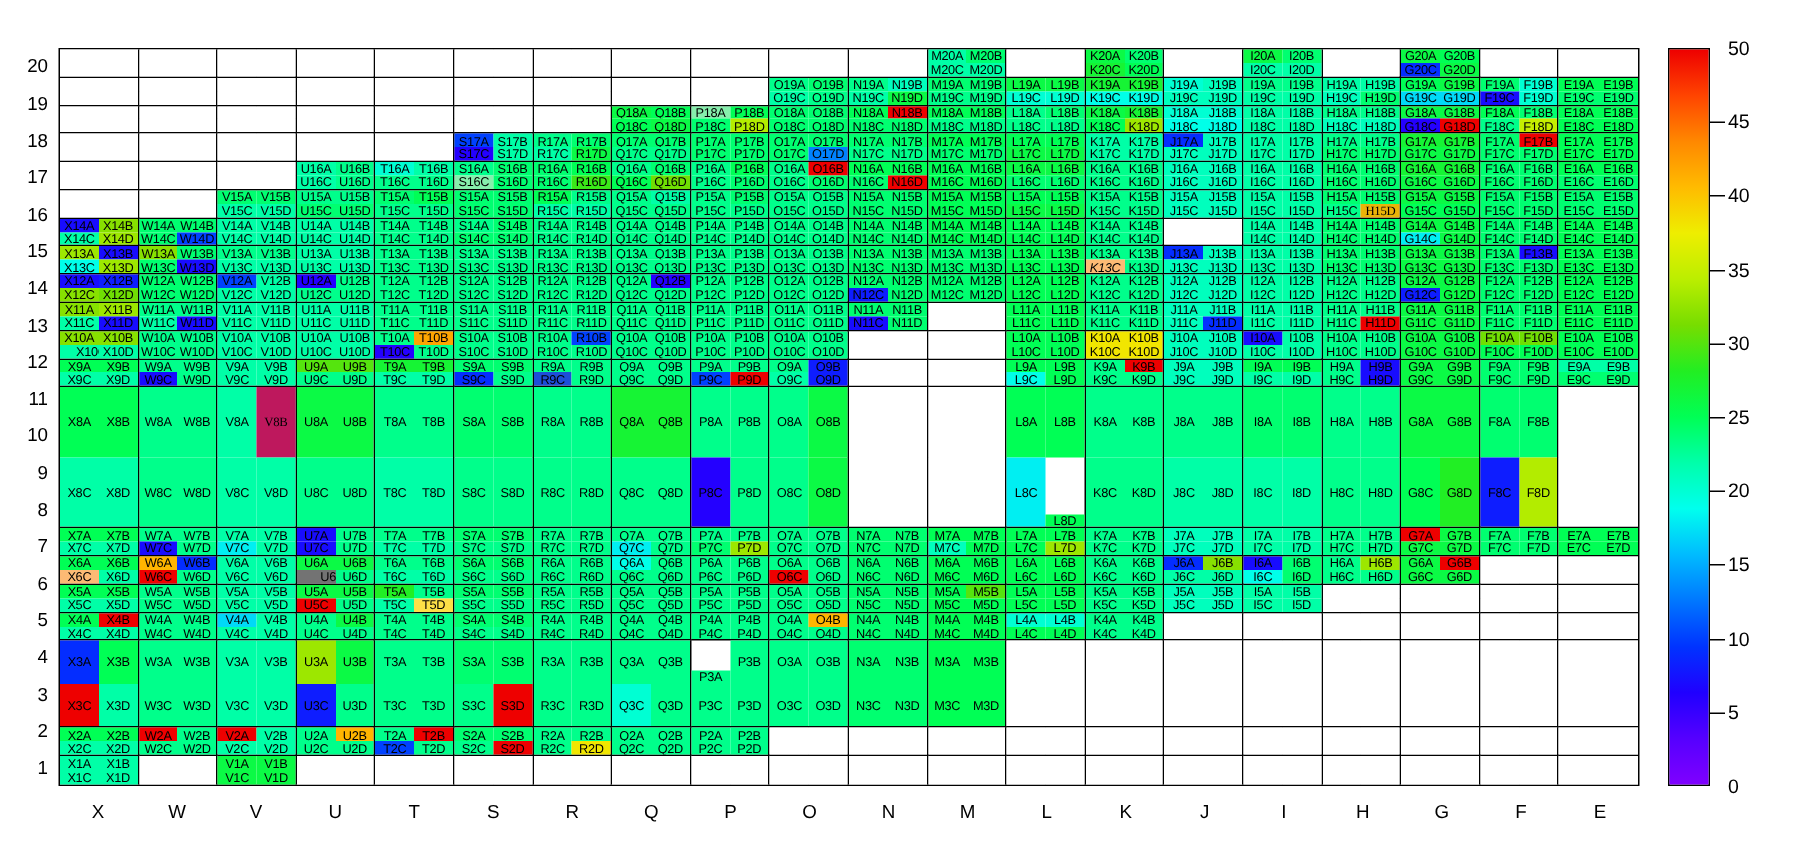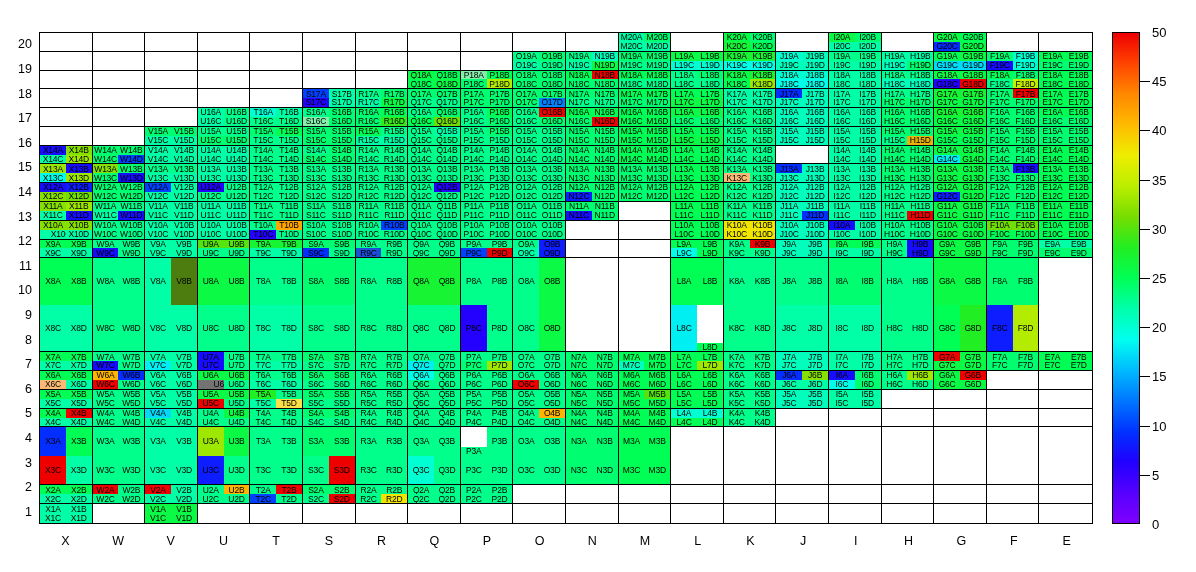--- a/index.html
+++ b/index.html
@@ -743,21 +743,21 @@
         <div class="bigcell">
           <div class="sub" style="background: rgb(0, 255, 167);">I15A</div>
           <div class="sub" style="background: rgb(0, 255, 167);">I15B</div>
           <div class="sub" style="background: rgb(0, 255, 167);">I15C</div>
           <div class="sub" style="background: rgb(0, 255, 167);">I15D</div>
         </div>
         <div class="bigcell">
           <div class="sub" style="background: rgb(0, 255, 112);">H15A</div>
           <div class="sub" style="background: rgb(0, 255, 112);">H15B</div>
           <div class="sub" style="background: rgb(0, 255, 139);">H15C</div>
-          <div class="sub" style="background: #eab308;">H15D</div>
+          <div class="sub" style="background: #eab308; font-family: Liberation Serif, serif;">H15D</div>
         </div>
         <div class="bigcell">
           <div class="sub" style="background: rgb(11, 250, 69);">G15A</div>
           <div class="sub" style="background: rgb(11, 250, 69);">G15B</div>
           <div class="sub" style="background: rgb(0, 255, 85);">G15C</div>
           <div class="sub" style="background: rgb(0, 255, 85);">G15D</div>
         </div>
         <div class="bigcell">
           <div class="sub" style="background: rgb(0, 255, 112);">F15A</div>
           <div class="sub" style="background: rgb(0, 255, 112);">F15B</div>
@@ -964,21 +964,21 @@
         </div>
         <div class="bigcell">
           <div class="sub" style="background: rgb(0, 255, 85);">L13A</div>
           <div class="sub" style="background: rgb(0, 255, 85);">L13B</div>
           <div class="sub" style="background: rgb(0, 255, 85);">L13C</div>
           <div class="sub" style="background: rgb(0, 255, 85);">L13D</div>
         </div>
         <div class="bigcell">
           <div class="sub" style="background: rgb(0, 255, 139);">K13A</div>
           <div class="sub" style="background: rgb(0, 255, 139);">K13B</div>
-          <div class="sub" style="background: #fdba74;">K13C</div>
+          <div class="sub" style="background: #fdba74; font-style: italic;">K13C</div>
           <div class="sub" style="background: rgb(0, 255, 139);">K13D</div>
         </div>
         <div class="bigcell">
           <div class="sub" style="background: rgb(4, 45, 255);">J13A</div>
           <div class="sub" style="background: rgb(0, 255, 189);">J13B</div>
           <div class="sub" style="background: rgb(0, 255, 189);">J13C</div>
           <div class="sub" style="background: rgb(0, 255, 189);">J13D</div>
         </div>
         <div class="bigcell">
           <div class="sub" style="background: rgb(0, 255, 167);">I13A</div>
@@ -1497,21 +1497,21 @@
           <div class="sub" style="background: rgb(0, 255, 167);">X8D</div>
         </div>
         <div class="bigcell">
           <div class="sub" style="background: rgb(0, 255, 139);">W8A</div>
           <div class="sub" style="background: rgb(0, 255, 139);">W8B</div>
           <div class="sub" style="background: rgb(0, 255, 139);">W8C</div>
           <div class="sub" style="background: rgb(0, 255, 139);">W8D</div>
         </div>
         <div class="bigcell">
           <div class="sub" style="background: rgb(0, 255, 167);">V8A</div>
-          <div class="sub" style="background: #4d7c0f;">V8B</div>
+          <div class="sub" style="background: #be185d; font-family: Liberation Serif, serif;">V8B</div>
           <div class="sub" style="background: rgb(0, 255, 167);">V8C</div>
           <div class="sub" style="background: rgb(0, 255, 167);">V8D</div>
         </div>
         <div class="bigcell">
           <div class="sub" style="background: rgb(11, 250, 69);">U8A</div>
           <div class="sub" style="background: rgb(11, 250, 69);">U8B</div>
           <div class="sub" style="background: rgb(0, 255, 139);">U8C</div>
           <div class="sub" style="background: rgb(0, 255, 139);">U8D</div>
         </div>
         <div class="bigcell">

